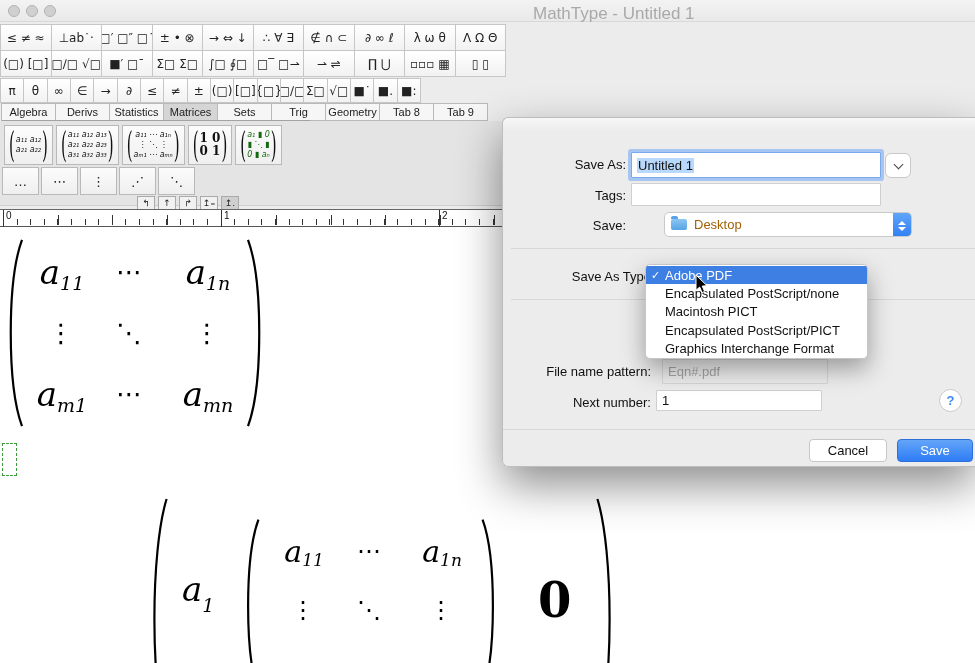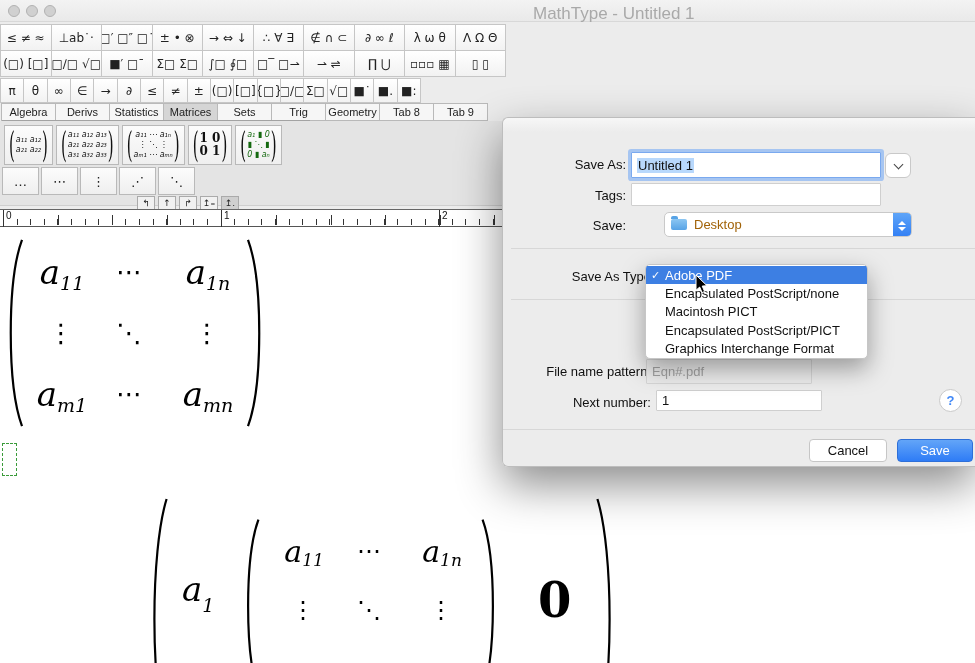--- a/index.html
+++ b/index.html
@@ -361,21 +361,21 @@
       </div>
     </div>
 
     <div class="divider" style="top:130px"></div>
 
     <div class="dlg-label" style="left:0;top:151px;width:148px">Save As Type</div>
 
     <div class="divider" style="top:181px"></div>
 
     <div class="dlg-label" style="left:0;top:246px;width:148px">File name pattern:</div>
-    <div class="field disabled-field" style="left:143px;top:241px;width:166px;height:25px">
+    <div class="field disabled-field" style="left:159px;top:241px;width:166px;height:25px">
       <span>Eqn#.pdf</span>
     </div>
 
     <div class="dlg-label" style="left:0;top:277px;width:148px">Next number:</div>
     <div class="field" style="left:153px;top:272px;width:166px;height:21px">
       <span>1</span>
     </div>
 
     <div class="help">
       <span>?</span>

